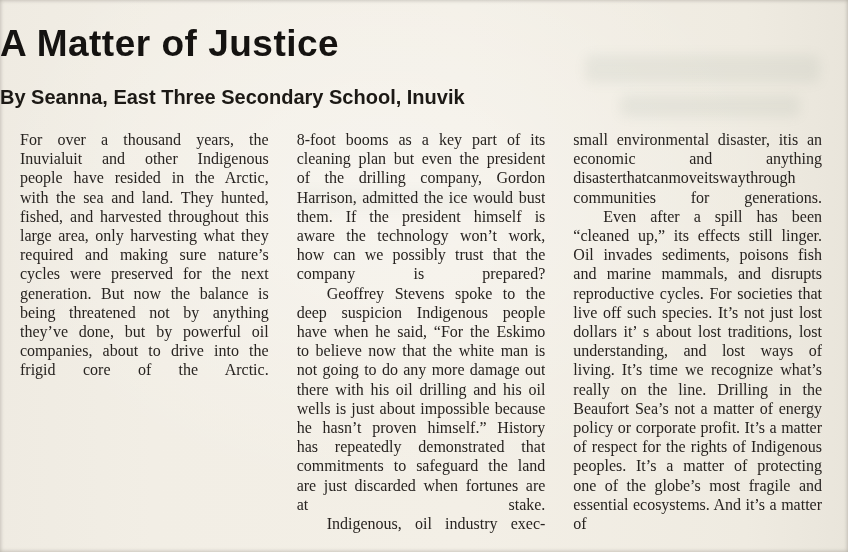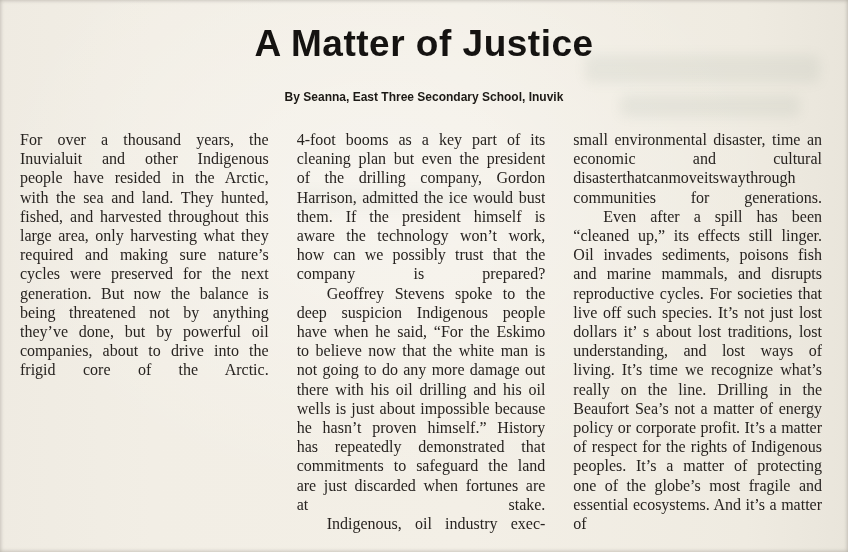--- a/index.html
+++ b/index.html
@@ -15,35 +15,35 @@
     overflow: hidden;
     box-shadow: inset 0 0 4px rgba(60,55,48,0.35);
     font-family: "Liberation Serif", "DejaVu Serif", serif;
   }
   
   .bleed { position: absolute; filter: blur(6px); opacity: 0.10; background: #7a8b7d; border-radius: 6px; }
   .bleed.b1 { left: 585px; top: 55px;  width: 235px; height: 28px; }
   .bleed.b2 { left: 620px; top: 95px;  width: 180px; height: 22px; }
   .bleed.b3 { left: 300px; top: 190px; width: 220px; height: 20px; opacity: 0.05; }
 
-  .header { position: relative; padding-top: 22px; text-align: center; }
+  .header { position: relative; padding-top: 22px; text-align: left; }
   .title {
     margin: 0;
     font-family: "Liberation Sans", "DejaVu Sans", sans-serif;
     font-weight: 700;
     font-size: 37px;
     line-height: 44px;
     letter-spacing: 0.5px;
     color: #151311;
   }
   .byline {
     margin: 21px 0 0 0;
     font-family: "Liberation Sans", "DejaVu Sans", sans-serif;
     font-weight: 700;
-    font-size: 12px;
+    font-size: 20px;
     line-height: 20px;
     color: #1c1915;
   }
 
   .columns {
     position: absolute;
     left: 0; right: 0;
     top: 130px;
     height: 422px;
     overflow: hidden;
@@ -75,22 +75,22 @@
   <div class="header">
     <h1 class="title">A Matter of Justice</h1>
     <p class="byline">By Seanna, East Three Secondary School, Inuvik</p>
   </div>
 
   <div class="columns">
     <div class="col">
         <p class="para">For over a thousand years, the Inuvialuit and other Indigenous people have resided in the Arctic, with the sea and land. They hunted, fished, and harvested throughout this large area, only harvesting what they required and making sure nature’s cycles were preserved for the next generation. But now the balance is being threatened not by anything they’ve done, but by powerful oil companies, about to drive into the frigid core of the Arctic.</p>
       </div>
     <div class="col">
-        <p class="para">4-foot booms as a key part of its cleaning plan but even the president of the drilling company, Gordon Harrison, admitted the ice would bust them. If the president himself is aware the technology won’t work, how can we possibly trust that the company is prepared?</p>
+        <p class="para">8-foot booms as a key part of its cleaning plan but even the president of the drilling company, Gordon Harrison, admitted the ice would bust them. If the president himself is aware the technology won’t work, how can we possibly trust that the company is prepared?</p>
         <p class="para indent">Geoffrey Stevens spoke to the deep suspicion Indigenous people have when he said, “For the Eskimo to believe now that the white man is not going to do any more damage out there with his oil drilling and his oil wells is just about impossible because he hasn’t proven himself.” History has repeatedly demonstrated that commitments to safeguard the land are just discarded when fortunes are at stake.</p>
         <p class="para indent">Indigenous, oil industry exec-</p>
       </div>
     <div class="col">
-        <p class="para">small environmental disaster, time an economic and cultural disasterthatcanmoveitswaythrough communities for generations.</p>
+        <p class="para">small environmental disaster, itis an economic and anything disasterthatcanmoveitswaythrough communities for generations.</p>
         <p class="para indent">Even after a spill has been “cleaned up,” its effects still linger. Oil invades sediments, poisons fish and marine mammals, and disrupts reproductive cycles. For societies that live off such species. It’s not just lost dollars it’ s about lost traditions, lost understanding, and lost ways of living. It’s time we recognize what’s really on the line. Drilling in the Beaufort Sea’s not a matter of energy policy or corporate profit. It’s a matter of respect for the rights of Indigenous peoples. It’s a matter of protecting one of the globe’s most fragile and essential ecosystems. And it’s a matter of</p>
       </div>
   </div>
 </div>
 
 </body></html>

